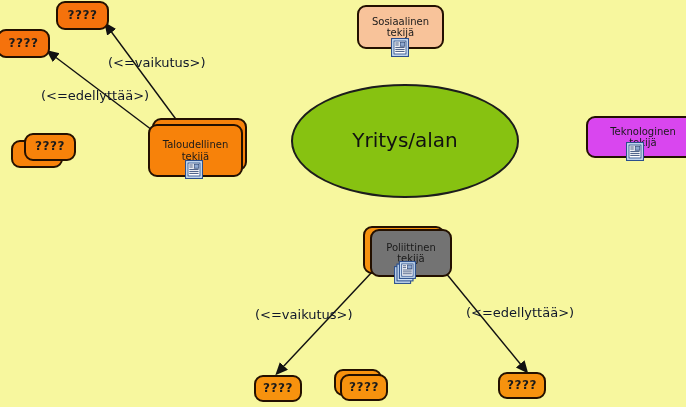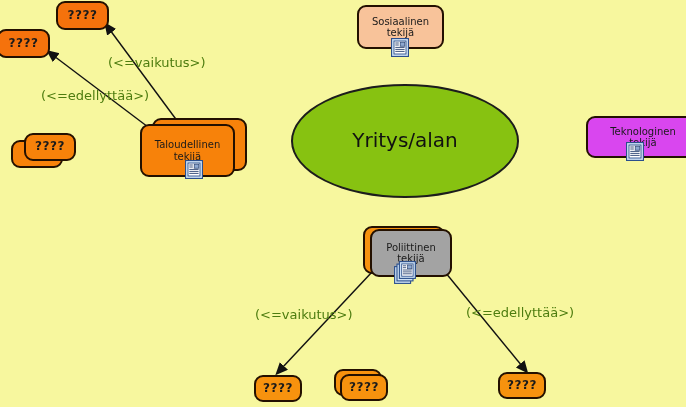--- a/index.html
+++ b/index.html
@@ -70,21 +70,21 @@
     justify-content: center;
     text-align: center;
     font-size: 20px;
     color: #111;
     line-height: 1.18;
     z-index: 5;
   }
   .edge-label {
     position: absolute;
     font-size: 13px;
-    color: #4d7c0f;
+    color: #0f172a;
     white-space: nowrap;
     z-index: 6;
   }
   
   .doc-icon {
     position: absolute;
     z-index: 8;
     width: 18px;
     height: 19px;
   }
@@ -164,21 +164,21 @@
         <line x1="4.3" y1="5" x2="7.8" y2="5"></line>
         <line x1="4.3" y1="7" x2="7.8" y2="7"></line>
         <line x1="4.3" y1="9.4" x2="13.6" y2="9.4"></line>
         <line x1="4.3" y1="11.4" x2="13.6" y2="11.4"></line>
         <line x1="4.3" y1="13.4" x2="13.6" y2="13.4"></line>
       </g>
     </svg>
   </div>
 
   <div class="stack-back" style="left:152px; top:118px; width:95px; height:53px; background:#f7820a;"></div>
-  <div class="node rbox big-label" style="left:140px; top:124px; width:95px; height:53px; background:#f7820a;">
+  <div class="node rbox big-label" style="left:148px; top:124px; width:95px; height:53px; background:#f7820a;">
     <div>
       <div>Taloudellinen</div>
       <div>tekijä</div>
     </div>
   </div>
   <div class="doc-icon" style="left:185px; top:160px;">
     <svg viewBox="0 0 18 19" width="18" height="19" xmlns="http://www.w3.org/2000/svg">
       <rect x="0.5" y="0.5" width="17" height="18" fill="#cfe2f5" stroke="#2b4f8c" stroke-width="1.2"></rect>
       <rect x="3" y="3" width="12" height="13" fill="#ffffff" stroke="#2b4f8c" stroke-width="0.9"></rect>
       <rect x="9.2" y="4.2" width="4.6" height="4" fill="#8fa9d0" stroke="#26406e" stroke-width="0.7"></rect>
@@ -186,21 +186,21 @@
         <line x1="4.3" y1="5" x2="7.8" y2="5"></line>
         <line x1="4.3" y1="7" x2="7.8" y2="7"></line>
         <line x1="4.3" y1="9.4" x2="13.6" y2="9.4"></line>
         <line x1="4.3" y1="11.4" x2="13.6" y2="11.4"></line>
         <line x1="4.3" y1="13.4" x2="13.6" y2="13.4"></line>
       </g>
     </svg>
   </div>
 
   <div class="stack-back" style="left:363px; top:226px; width:82px; height:48px; background:#f7920e;"></div>
-  <div class="node rbox big-label" style="left:370px; top:229px; width:82px; height:48px; background:#a3a3a3;">
+  <div class="node rbox big-label" style="left:370px; top:229px; width:82px; height:48px; background:#737373;">
     <div>
       <div>Poliittinen</div>
       <div>tekijä</div>
     </div>
   </div>
   <div class="doc-icon multi" style="left:394px; top:261px;">
     <svg viewBox="0 0 23 23" width="23" height="23" xmlns="http://www.w3.org/2000/svg">
       <rect x="0.6" y="5.6" width="16" height="16.8" fill="#cfe2f5" stroke="#2b4f8c" stroke-width="1.1"></rect>
       <rect x="3" y="3.1" width="16" height="16.8" fill="#cfe2f5" stroke="#2b4f8c" stroke-width="1.1"></rect>
       <rect x="5.4" y="0.6" width="16" height="16.8" fill="#cfe2f5" stroke="#2b4f8c" stroke-width="1.1"></rect>

